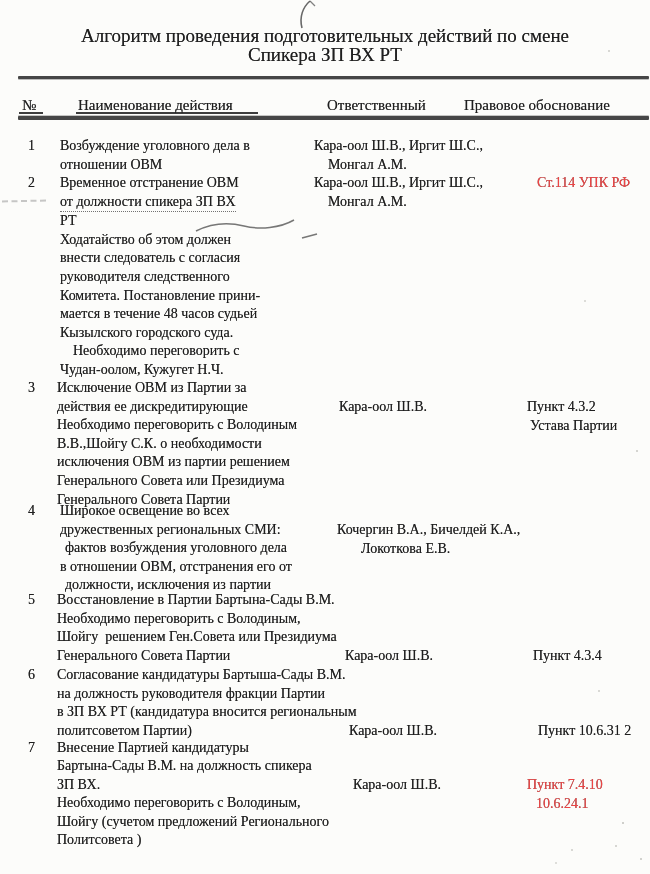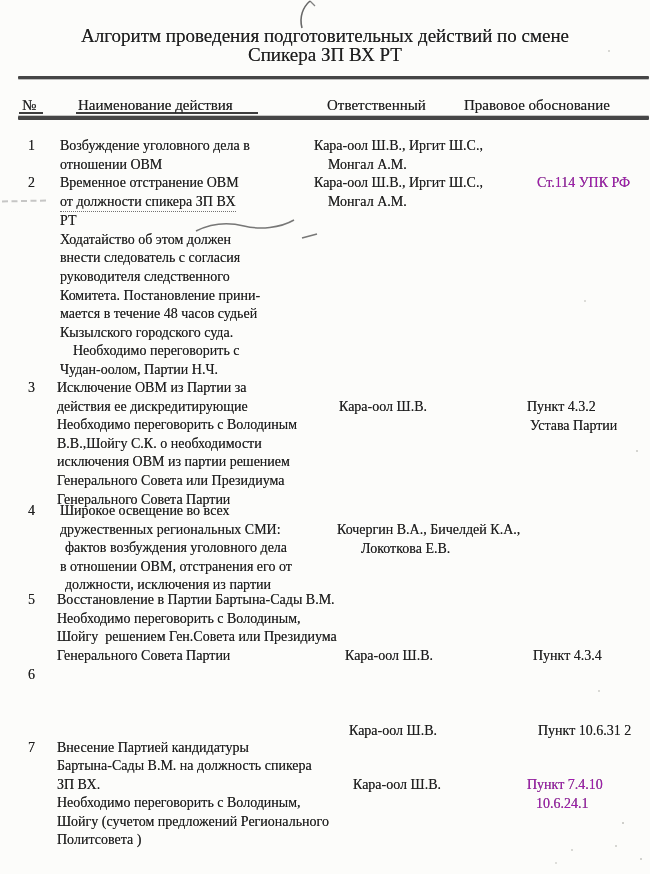--- a/index.html
+++ b/index.html
@@ -46,21 +46,21 @@
   .a7 div{line-height:18.4px;}
   
   .rs1 div:nth-child(2),.rs2 div:nth-child(2){margin-left:14px;}
   .rs4 div:nth-child(2){margin-left:24px;}
   .lg1 div:nth-child(2){margin-left:8px;}
   .lg3 div:nth-child(2){margin-left:3px;}
   .lg7 div:nth-child(2){margin-left:9px;}
   .a2 div:nth-child(2){border-bottom:1px dotted rgba(55,55,55,.7);padding-bottom:0;}
   .a2 div:nth-child(10){margin-left:13px;}
   .a4 div:nth-child(3),.a4 div:nth-child(5){margin-left:5px;}
-  .lg7,.lg2{color:#a21caf;}
+  .lg7,.lg2{color:#ef4444;}
   
   .marks{left:0;top:0;pointer-events:none;}
   .margin-dashes{left:2px;top:200px;width:44px;height:0;border-top:2px dashed #9a9a9a;opacity:.55;transform:rotate(-1.2deg);}
   .speck{left:0;top:0;width:2px;height:2px;background:transparent;
     box-shadow:608px 50px 0 #d8d8d4, 584px 300px 0 #dcdcd8, 636px 450px 0 #d5d5d1,
                598px 690px 0 #d9d9d5, 622px 822px 0 #cfcfcb, 571px 849px 0 #d8d8d4,
                640px 858px 0 #d2d2ce, 555px 862px 0 #dedeDA, 615px 845px 0 #d6d6d2;}
 </style>
 </head>
 <body>
@@ -106,21 +106,21 @@
       <div>Временное отстранение ОВМ</div>
       <div>от должности спикера ЗП ВХ</div>
       <div>РТ</div>
       <div>Ходатайство об этом должен</div>
       <div>внести следователь с согласия</div>
       <div>руководителя следственного</div>
       <div>Комитета. Постановление прини-</div>
       <div>мается в течение 48 часов судьей</div>
       <div>Кызылского городского суда.</div>
       <div>Необходимо переговорить с</div>
-      <div>Чудан-оолом, Партии Н.Ч.</div>
+      <div>Чудан-оолом, Кужугет Н.Ч.</div>
     </div>
   <div class="abs tcol rs2">
       <div>Кара-оол Ш.В., Иргит Ш.С.,</div>
       <div>Монгал А.М.</div>
     </div>
   <div class="abs tcol lg2">
       <div>Ст.114 УПК РФ</div>
     </div>
 
   <div class="abs tcol num n3">3</div>
@@ -162,20 +162,26 @@
       <div>Генерального Совета Партии</div>
     </div>
   <div class="abs tcol rs5">
       <div>Кара-оол Ш.В.</div>
     </div>
   <div class="abs tcol lg5">
       <div>Пункт 4.3.4</div>
     </div>
 
   <div class="abs tcol num n6">6</div>
+  <div class="abs tcol action a6">
+      <div>Согласование кандидатуры Бартыша-Сады В.М.</div>
+      <div>на должность руководителя фракции Партии</div>
+      <div>в ЗП ВХ РТ (кандидатура вносится региональным</div>
+      <div>политсоветом Партии)</div>
+    </div>
   <div class="abs tcol rs6">
       <div>Кара-оол Ш.В.</div>
     </div>
   <div class="abs tcol lg6">
       <div>Пункт 10.6.31 2</div>
     </div>
 
   <div class="abs tcol num n7">7</div>
   <div class="abs tcol action a7">
       <div>Внесение Партией кандидатуры</div>

